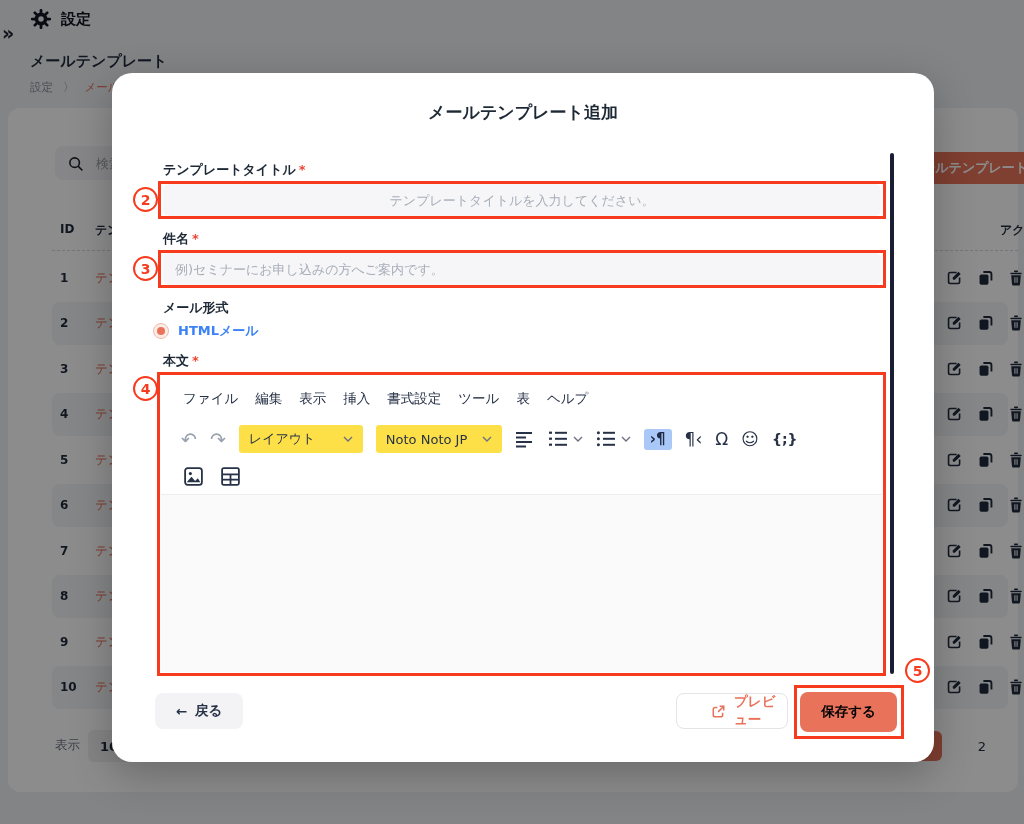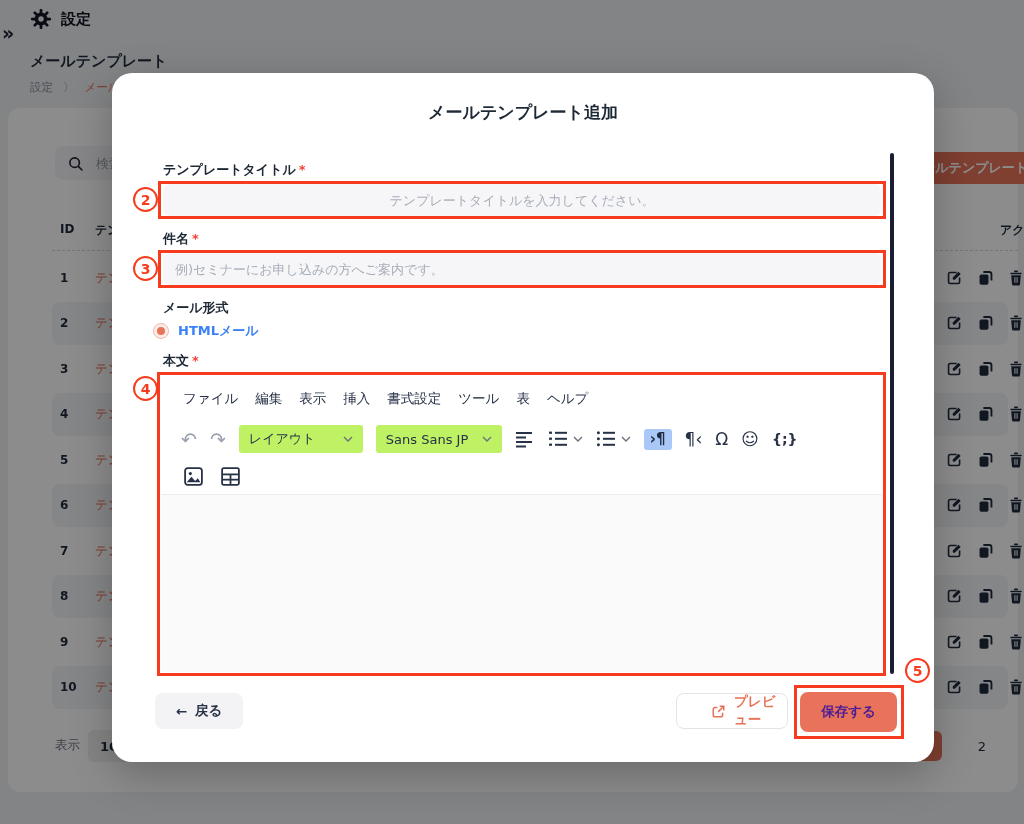--- a/index.html
+++ b/index.html
@@ -48,32 +48,32 @@
   .radio-row{position:absolute;left:41px;top:249px;display:flex;align-items:center;gap:9px;}
   .radio-outer{width:16px;height:16px;border-radius:50%;background:#fcece8;border:1px solid #f2b9ab;display:flex;align-items:center;justify-content:center;box-sizing:border-box;}
   .radio-inner{width:8px;height:8px;border-radius:50%;background:#e8735a;}
   .radio-label{font-size:13px;font-weight:600;color:#3b82f6;}
   
   .editor{position:absolute;left:49px;top:303px;width:721px;height:296px;background:#fff;}
   .ed-menubar{position:absolute;left:22px;top:14px;display:flex;gap:17px;font-size:13.5px;color:#273247;}
   .ed-menubar span{white-space:nowrap;}
   .ed-toolbar{position:absolute;left:20px;top:48px;display:flex;gap:13px;align-items:center;height:30px;}
   .ed-toolbar2{position:absolute;left:22px;top:90px;display:flex;gap:16px;align-items:center;}
-  .tsel{height:28px;background:#bef264;border-radius:3px;display:flex;align-items:center;gap:10px;padding:0 10px;font-size:13px;color:#273247;box-sizing:border-box;}
+  .tsel{height:28px;background:#fde047;border-radius:3px;display:flex;align-items:center;gap:10px;padding:0 10px;font-size:13px;color:#273247;box-sizing:border-box;}
   .tsel.w1{width:124px;justify-content:space-between;}
   .tsel.w2{width:126px;justify-content:space-between;}
   .tglyph{font-size:17px;color:#273247;line-height:1;}
   .tglyph.gray{color:#98a1ad;font-size:19px;}
   .tbtn-hl{background:#a9c7f7;border-radius:3px;padding:3px 6px;font-size:15px;font-weight:600;color:#1d2b45;line-height:1;}
   .tgrp{display:flex;align-items:center;gap:5px;}
   .ed-content{position:absolute;left:0;right:0;top:118px;bottom:0;background:#fafafb;border-top:1px solid #ededf1;}
   
   .btn-back{position:absolute;left:43px;top:620px;width:88px;height:36px;background:#f3f3f5;border-radius:8px;display:flex;align-items:center;justify-content:center;gap:8px;font-size:13.5px;font-weight:600;color:#273247;}
   .btn-preview{position:absolute;left:564px;top:620px;width:112px;height:36px;background:#fff;border:1px solid #e3e3e8;border-radius:8px;display:flex;align-items:center;justify-content:center;gap:8px;font-size:13.5px;font-weight:600;color:#e8735a;box-sizing:border-box;padding-left:34px;}
-  .btn-save{position:absolute;left:688px;top:619px;width:97px;height:40px;background:#e8735a;border-radius:8px;display:flex;align-items:center;justify-content:center;font-size:13.5px;font-weight:bold;color:#4c1d95;}
+  .btn-save{position:absolute;left:688px;top:619px;width:97px;height:40px;background:#e8735a;border-radius:8px;display:flex;align-items:center;justify-content:center;font-size:13.5px;font-weight:bold;color:#000000;}
   
   .ann{position:absolute;border:3px solid #f73b1e;box-sizing:border-box;z-index:40;pointer-events:none;}
   .ann.box2{left:158px;top:181px;width:728px;height:38px;}
   .ann.box3{left:158px;top:250px;width:728px;height:38px;}
   .ann.box4{left:157px;top:372px;width:729px;height:304px;}
   .ann.box5{left:794px;top:685px;width:110px;height:54px;}
   .badge{position:absolute;width:25px;height:25px;border:2px solid #f73b1e;border-radius:50%;background:#fff;color:#f73b1e;font-size:14px;font-weight:bold;display:flex;align-items:center;justify-content:center;z-index:41;box-sizing:border-box;pointer-events:none;}
   .badge.b2{left:133px;top:187px;}
   .badge.b3{left:133px;top:256px;}
   .badge.b4{left:133px;top:376px;}
@@ -466,21 +466,21 @@
       <div class="ed-toolbar">
         <span class="tglyph gray">↶</span>
         <span class="tglyph gray">↷</span>
         <div class="tsel w1">
           <span>レイアウト</span>
           <svg width="10" height="6" viewBox="0 0 10 6">
               <path d="M1 1l4 4 4-4" stroke="#6b7280" stroke-width="1.4" fill="none"></path>
             </svg>
         </div>
         <div class="tsel w2">
-          <span>Sans Sans JP</span>
+          <span>Noto Noto JP</span>
           <svg width="10" height="6" viewBox="0 0 10 6">
               <path d="M1 1l4 4 4-4" stroke="#6b7280" stroke-width="1.4" fill="none"></path>
             </svg>
         </div>
         <span>
           <svg width="20" height="17" viewBox="0 0 20 17" stroke="#273247" stroke-width="2">
             <line x1="1" y1="2" x2="17" y2="2"></line>
               <line x1="1" y1="6.5" x2="11" y2="6.5"></line>
             <line x1="1" y1="11" x2="17" y2="11"></line>
               <line x1="1" y1="15.5" x2="11" y2="15.5"></line>

